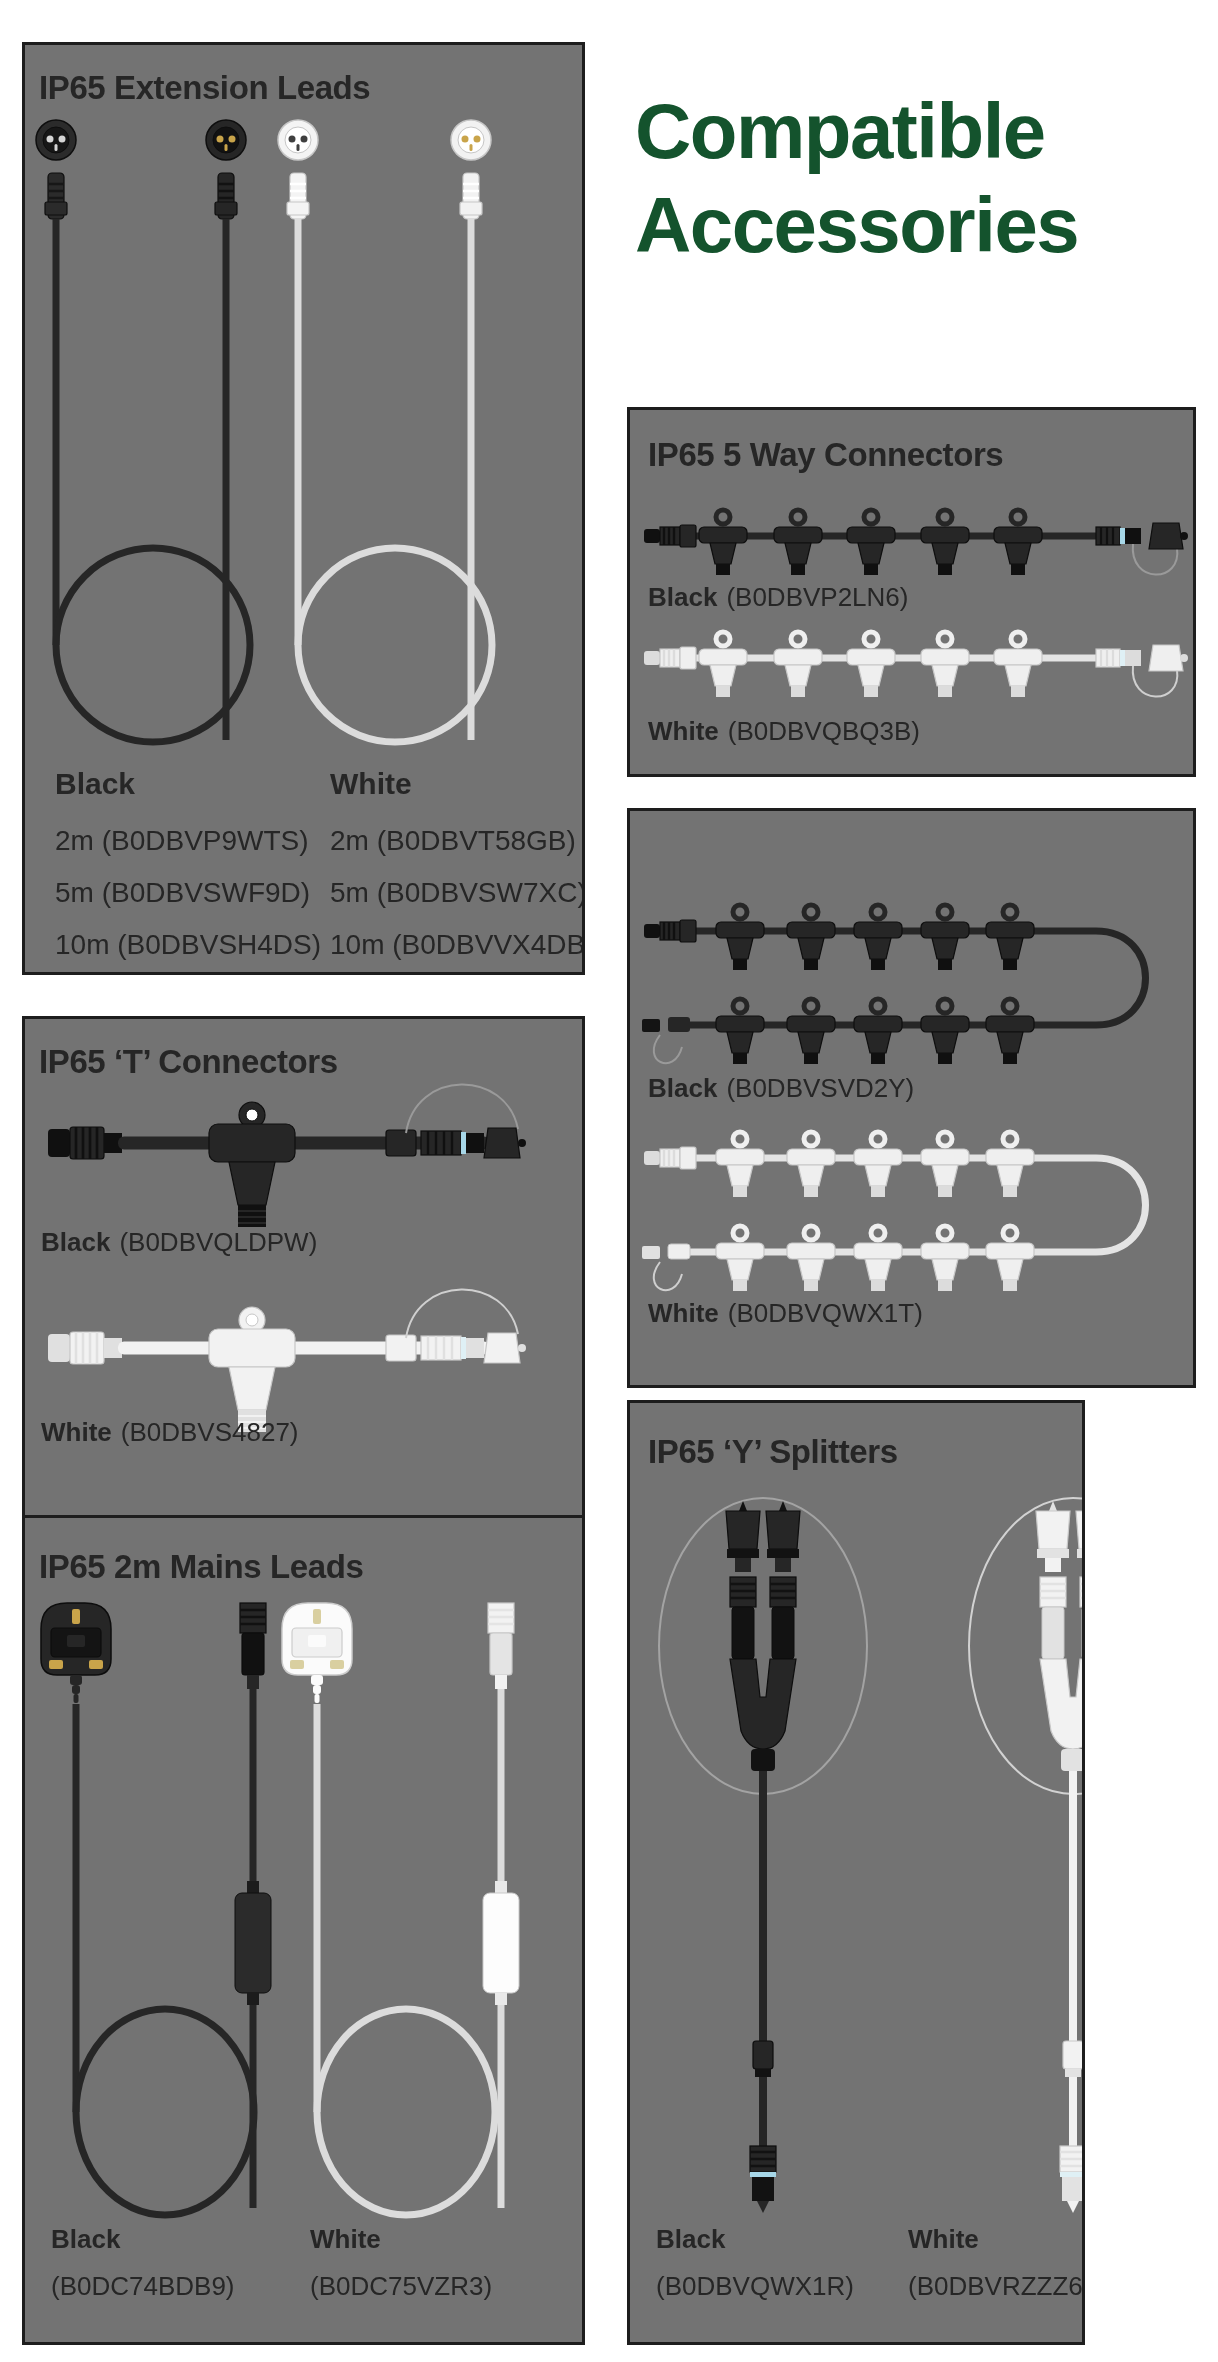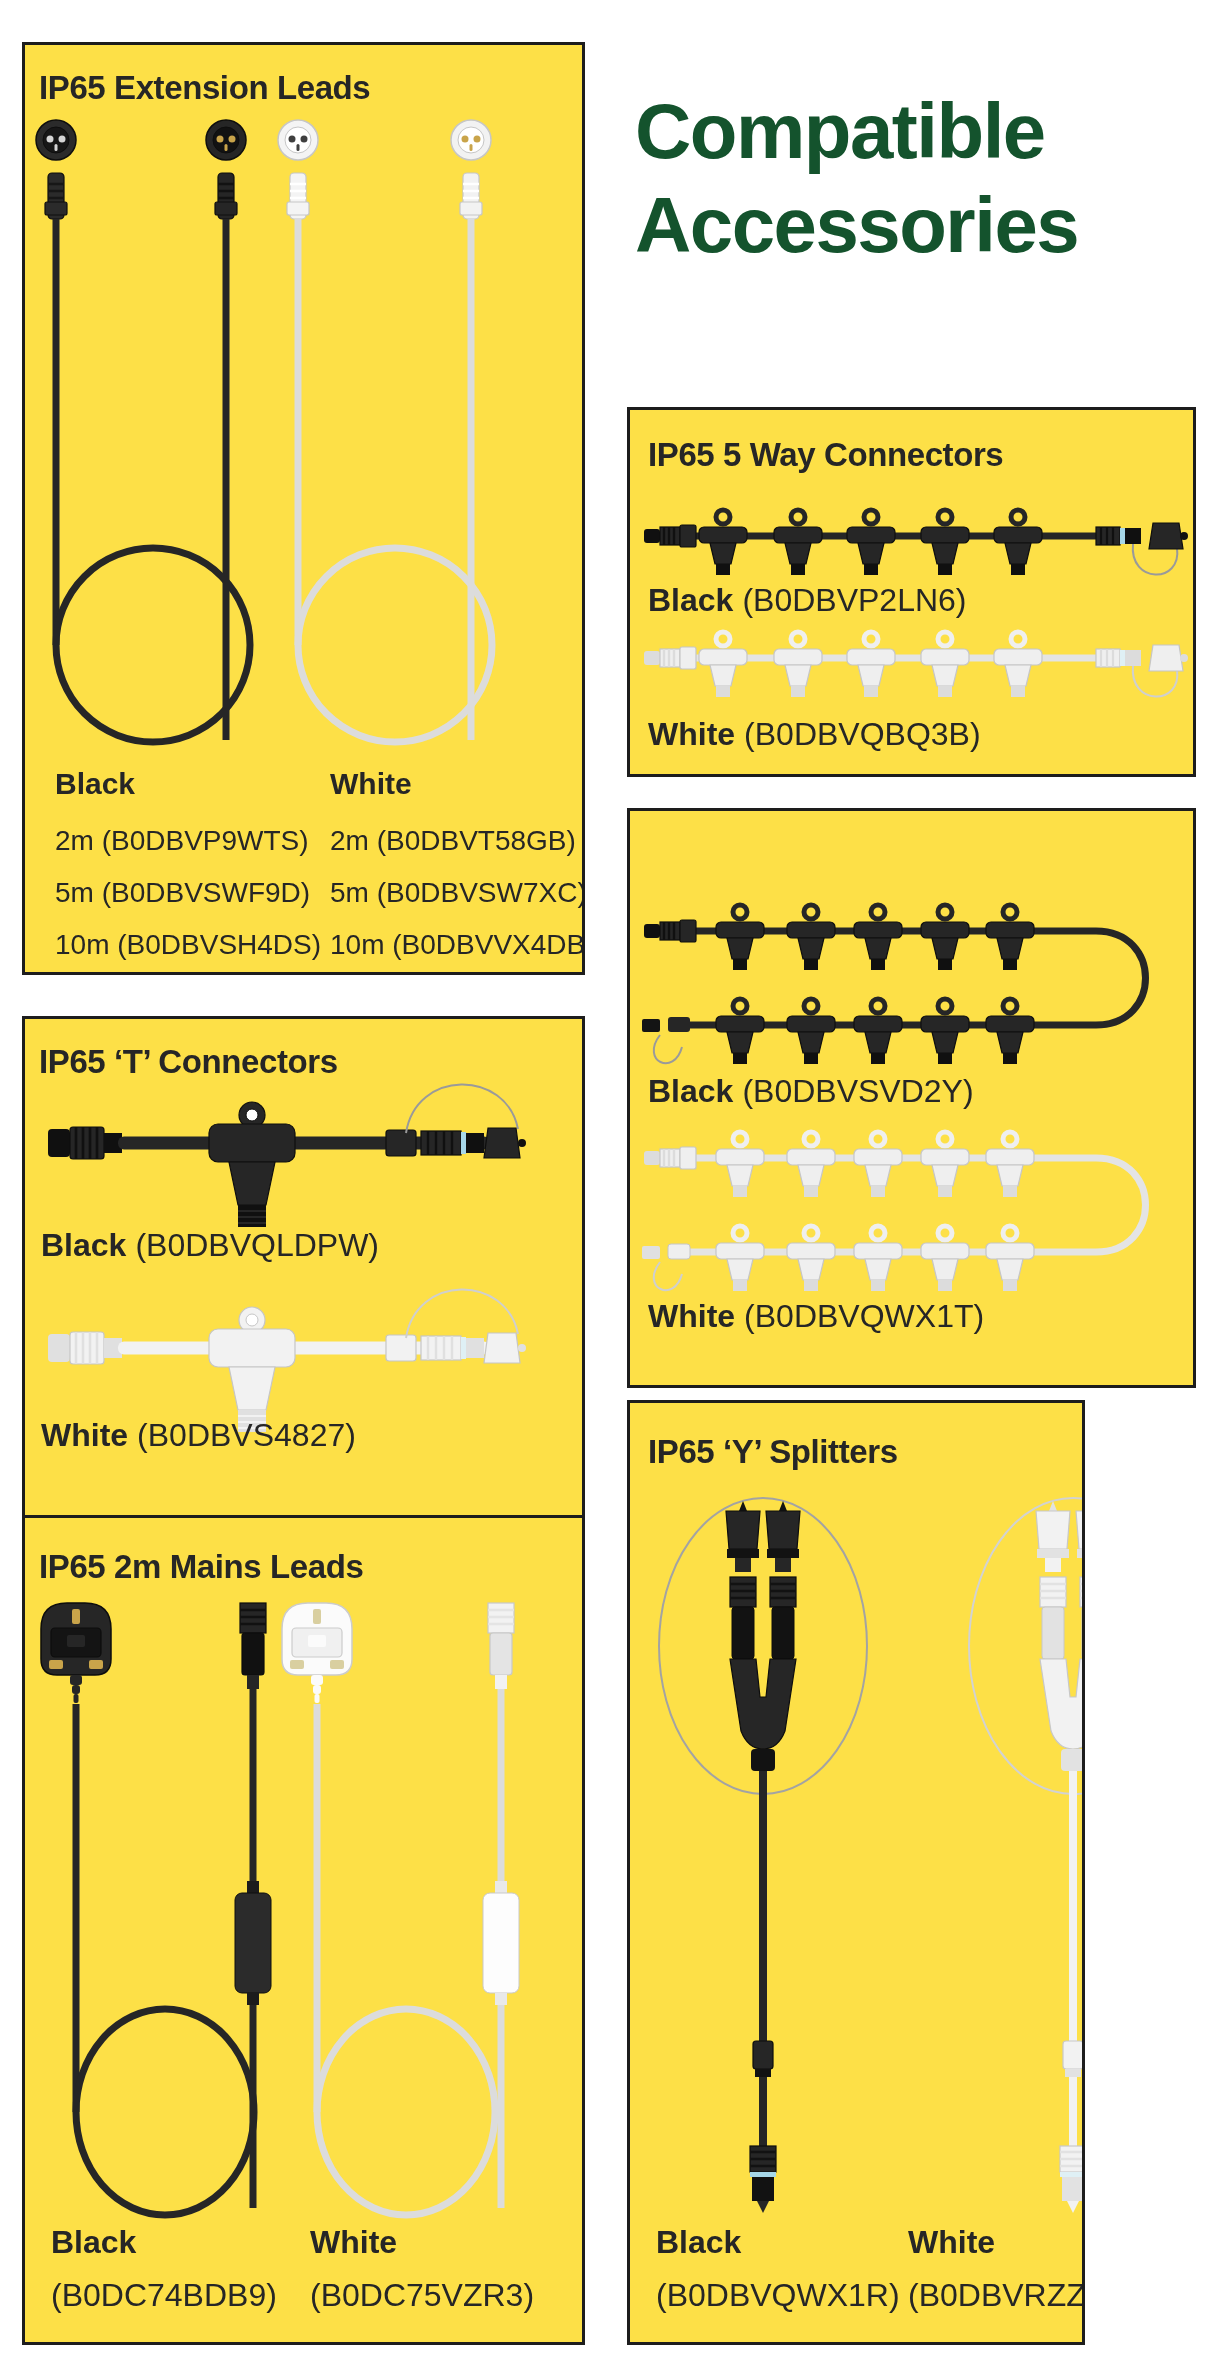--- a/index.html
+++ b/index.html
@@ -2,33 +2,33 @@
 <html><head>
 <meta charset="utf-8">
 <style>
   html,body{margin:0;padding:0;}
   body{
     width:1218px;height:2362px;position:relative;background:#ffffff;
     font-family:"Liberation Sans", sans-serif;color:#262626;
     -webkit-font-smoothing:antialiased;
   }
   .box{
-    position:absolute;border:3px solid #1d1d1d;background:#fde047;
+    position:absolute;border:3px solid #1d1d1d;background:#737373;
     box-sizing:border-box;overflow:hidden;
   }
   .box-title{
     position:absolute;left:14px;top:24px;margin:0;
     font-size:33px;font-weight:bold;letter-spacing:-0.4px;color:#262626;white-space:nowrap;
   }
   .illus{position:absolute;left:0;top:0;}
   #heading{
     position:absolute;left:635px;top:84px;width:500px;margin:0;
     font-size:78px;line-height:94px;font-weight:bold;letter-spacing:-1.5px;color:#14532d;
   }
-  .variant{position:absolute;font-size:32px;white-space:nowrap;}
+  .variant{position:absolute;font-size:26px;white-space:nowrap;}
   .variant .vb{font-weight:bold;margin-right:9px;}
   .variant.two-line{white-space:normal;}
   .variant.two-line .vb{display:block;margin:0 0 16px 0;}
   .variant.two-line .vc{display:block;}
   .col{position:absolute;font-size:28px;}
   .col .col-head{font-size:30px;font-weight:bold;margin-bottom:24px;}
   .col .col-item{margin-bottom:20px;white-space:nowrap;}
   svg{display:block;}
 </style>
 </head>

